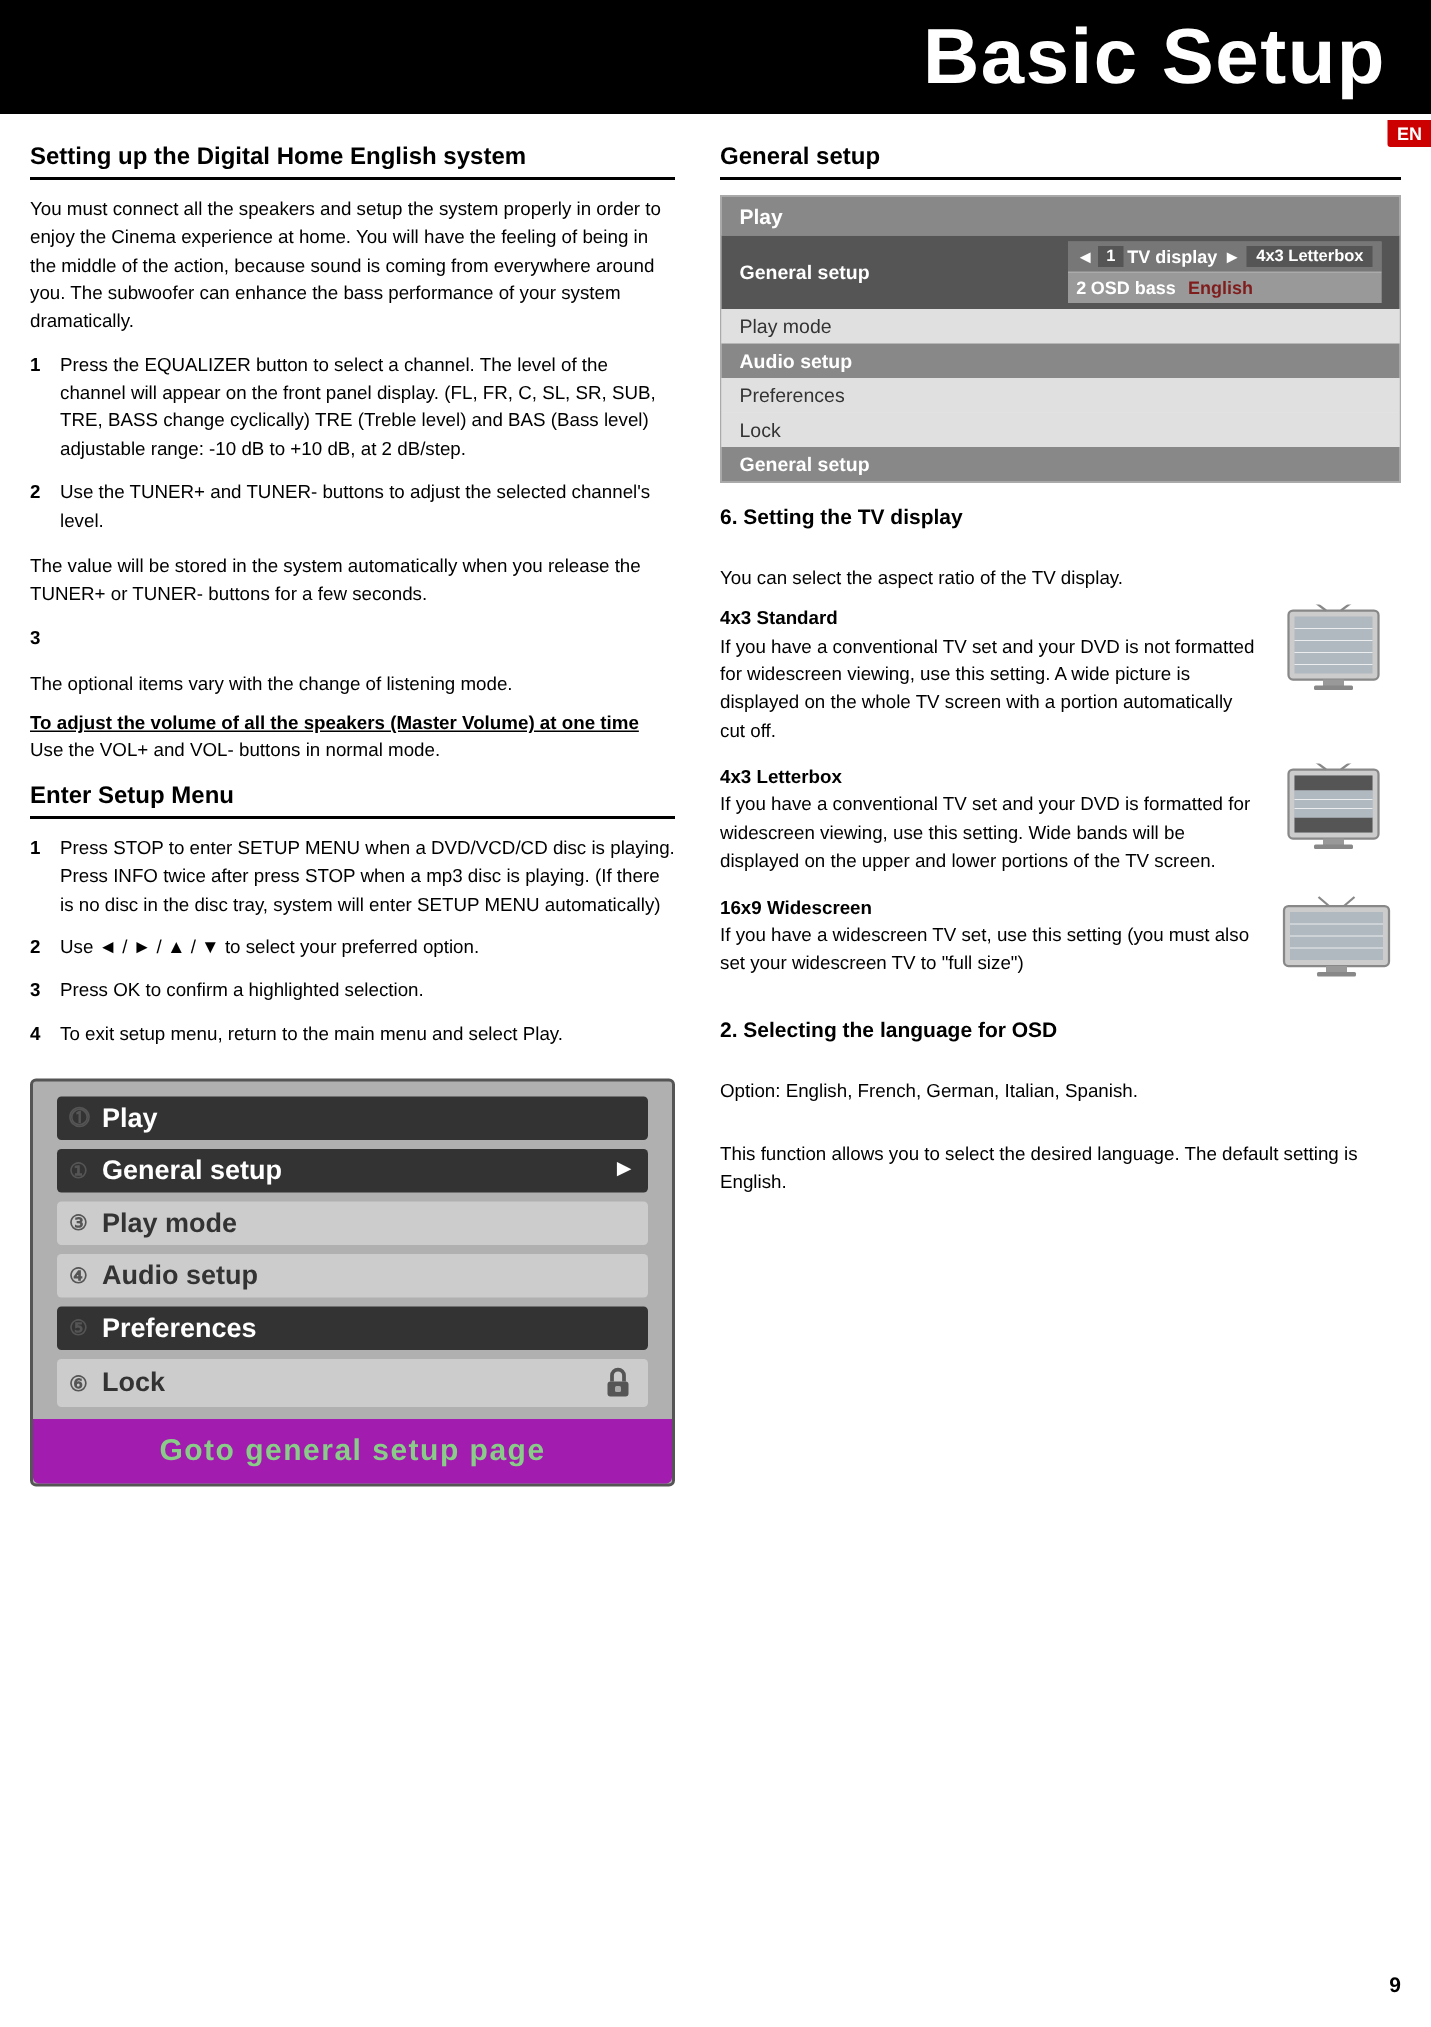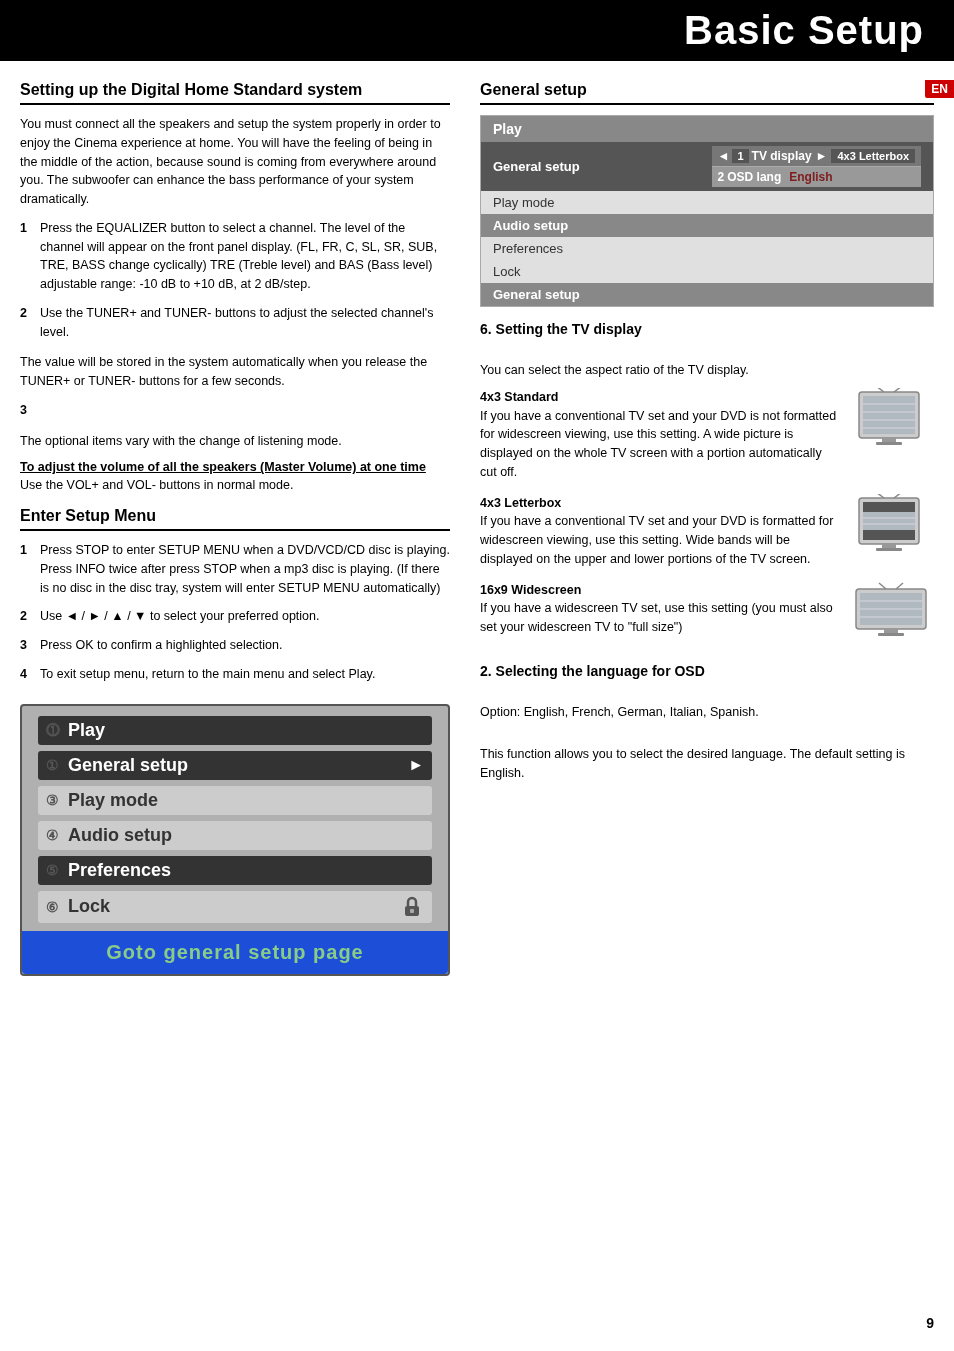--- a/index.html
+++ b/index.html
@@ -15,21 +15,21 @@
 
     
     .page-header {
       background: #000;
       text-align: right;
       padding: 8px 30px 8px 0;
       margin-bottom: 0;
     }
     .page-header h1 {
       color: #fff;
-      font-size: 40px;
+      font-size: 52px;
       font-weight: bold;
       letter-spacing: 1px;
       margin-left: 36px;
     }
 
     
     .main-content {
       display: flex;
       padding: 20px 20px 20px 20px;
       gap: 30px;
@@ -138,21 +138,21 @@
     .menu-item-row.light-bg {
       background: #ccc;
       color: #333;
     }
     .arrow-right {
       margin-left: 8px;
       font-size: 16px;
     }
 
     .goto-bar {
-      background: #1d4ed8;
+      background: #a21caf;
       color: #88cc88;
       text-align: center;
       font-size: 20px;
       font-weight: bold;
       padding: 10px;
       margin: 8px -16px 0 -16px;
       border-radius: 0 0 4px 4px;
       letter-spacing: 1px;
     }
 
@@ -278,21 +278,21 @@
 <div class="page-header">
   <h1>Basic Setup</h1>
 </div>
 
 <div class="en-badge">EN</div>
 
 <div class="main-content">
 
   <div class="left-col">
 
-    <div class="section-heading">Setting up the Digital Home Standard system</div>
+    <div class="section-heading">Setting up the Digital Home English system</div>
 
     <p class="body-text">You must connect all the speakers and setup the system properly in order to enjoy the Cinema experience at home. You will have the feeling of being in the middle of the action, because sound is coming from everywhere around you. The subwoofer can enhance the bass performance of your system dramatically.</p>
 
     <ol class="numbered-list">
       <li>
         <span class="num">1</span>
         <span class="text">Press the <b>EQUALIZER</b> button to select a channel. The level of the channel will appear on the front panel display. (FL, FR, C, SL, SR, SUB, TRE, BASS change cyclically) TRE (Treble level) and BAS (Bass level) adjustable range: -10 dB to +10 dB, at 2 dB/step.</span>
       </li>
       <li>
         <span class="num">2</span>
@@ -400,21 +400,21 @@
               <div style="display:flex;align-items:center;padding:3px 6px;background:#777;color:#fff;font-size:12px;border-bottom:1px solid #aaa">
                 <span style="margin-right:3px">◄</span>
                 <span style="background:#555;padding:1px 5px;font-size:11px;margin-right:3px">1</span>
                 <span style="margin-right:4px">TV display</span>
                 <span>►</span>
                 <span style="background:#555;padding:1px 6px;margin-left:4px;font-size:11px;color:#fff">4x3 Letterbox</span>
               </div>
 
               <div style="display:flex;align-items:center;padding:3px 6px;background:#999;color:#fff;font-size:12px">
                 <span style="margin-right:3px">2</span>
-                <span style="margin-right:8px">OSD lang</span>
+                <span style="margin-right:8px">OSD bass</span>
                 <span style="color:#7f1d1d">English</span>
               </div>
             </div>
           </div>
         </div>
 
         <div class="gsp-playmode">
           <span>Play mode</span>
         </div>
 

